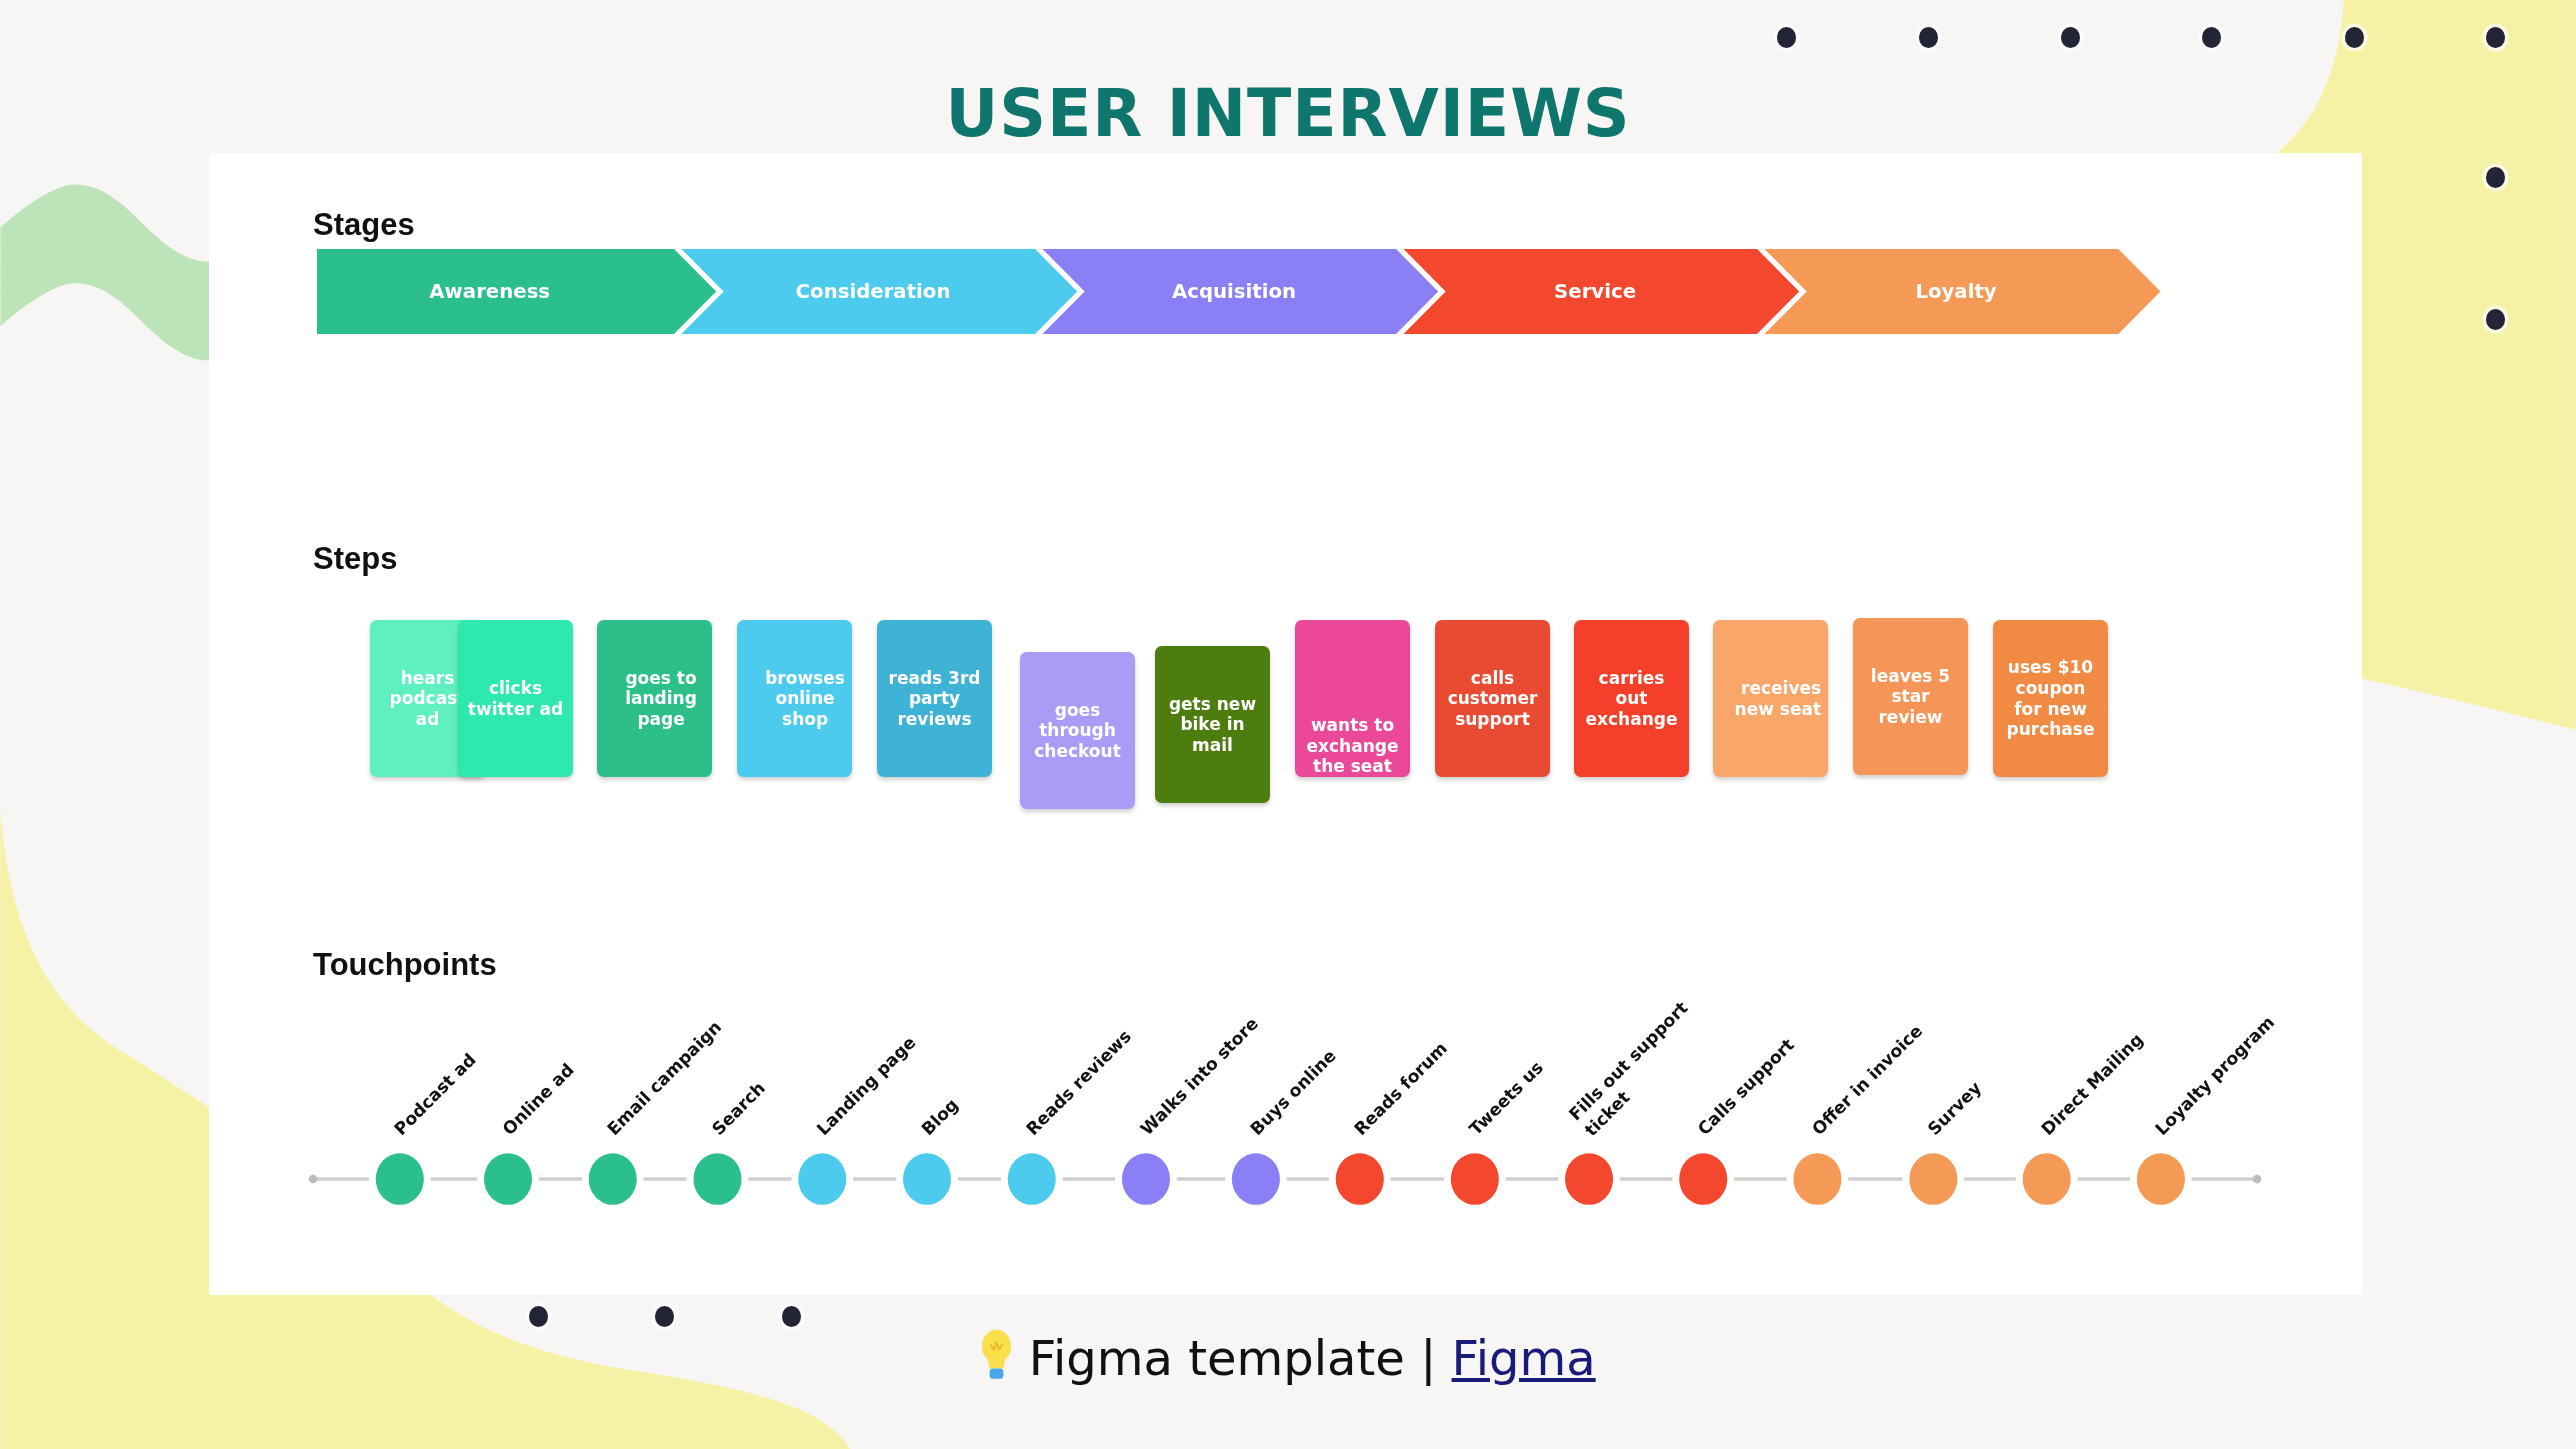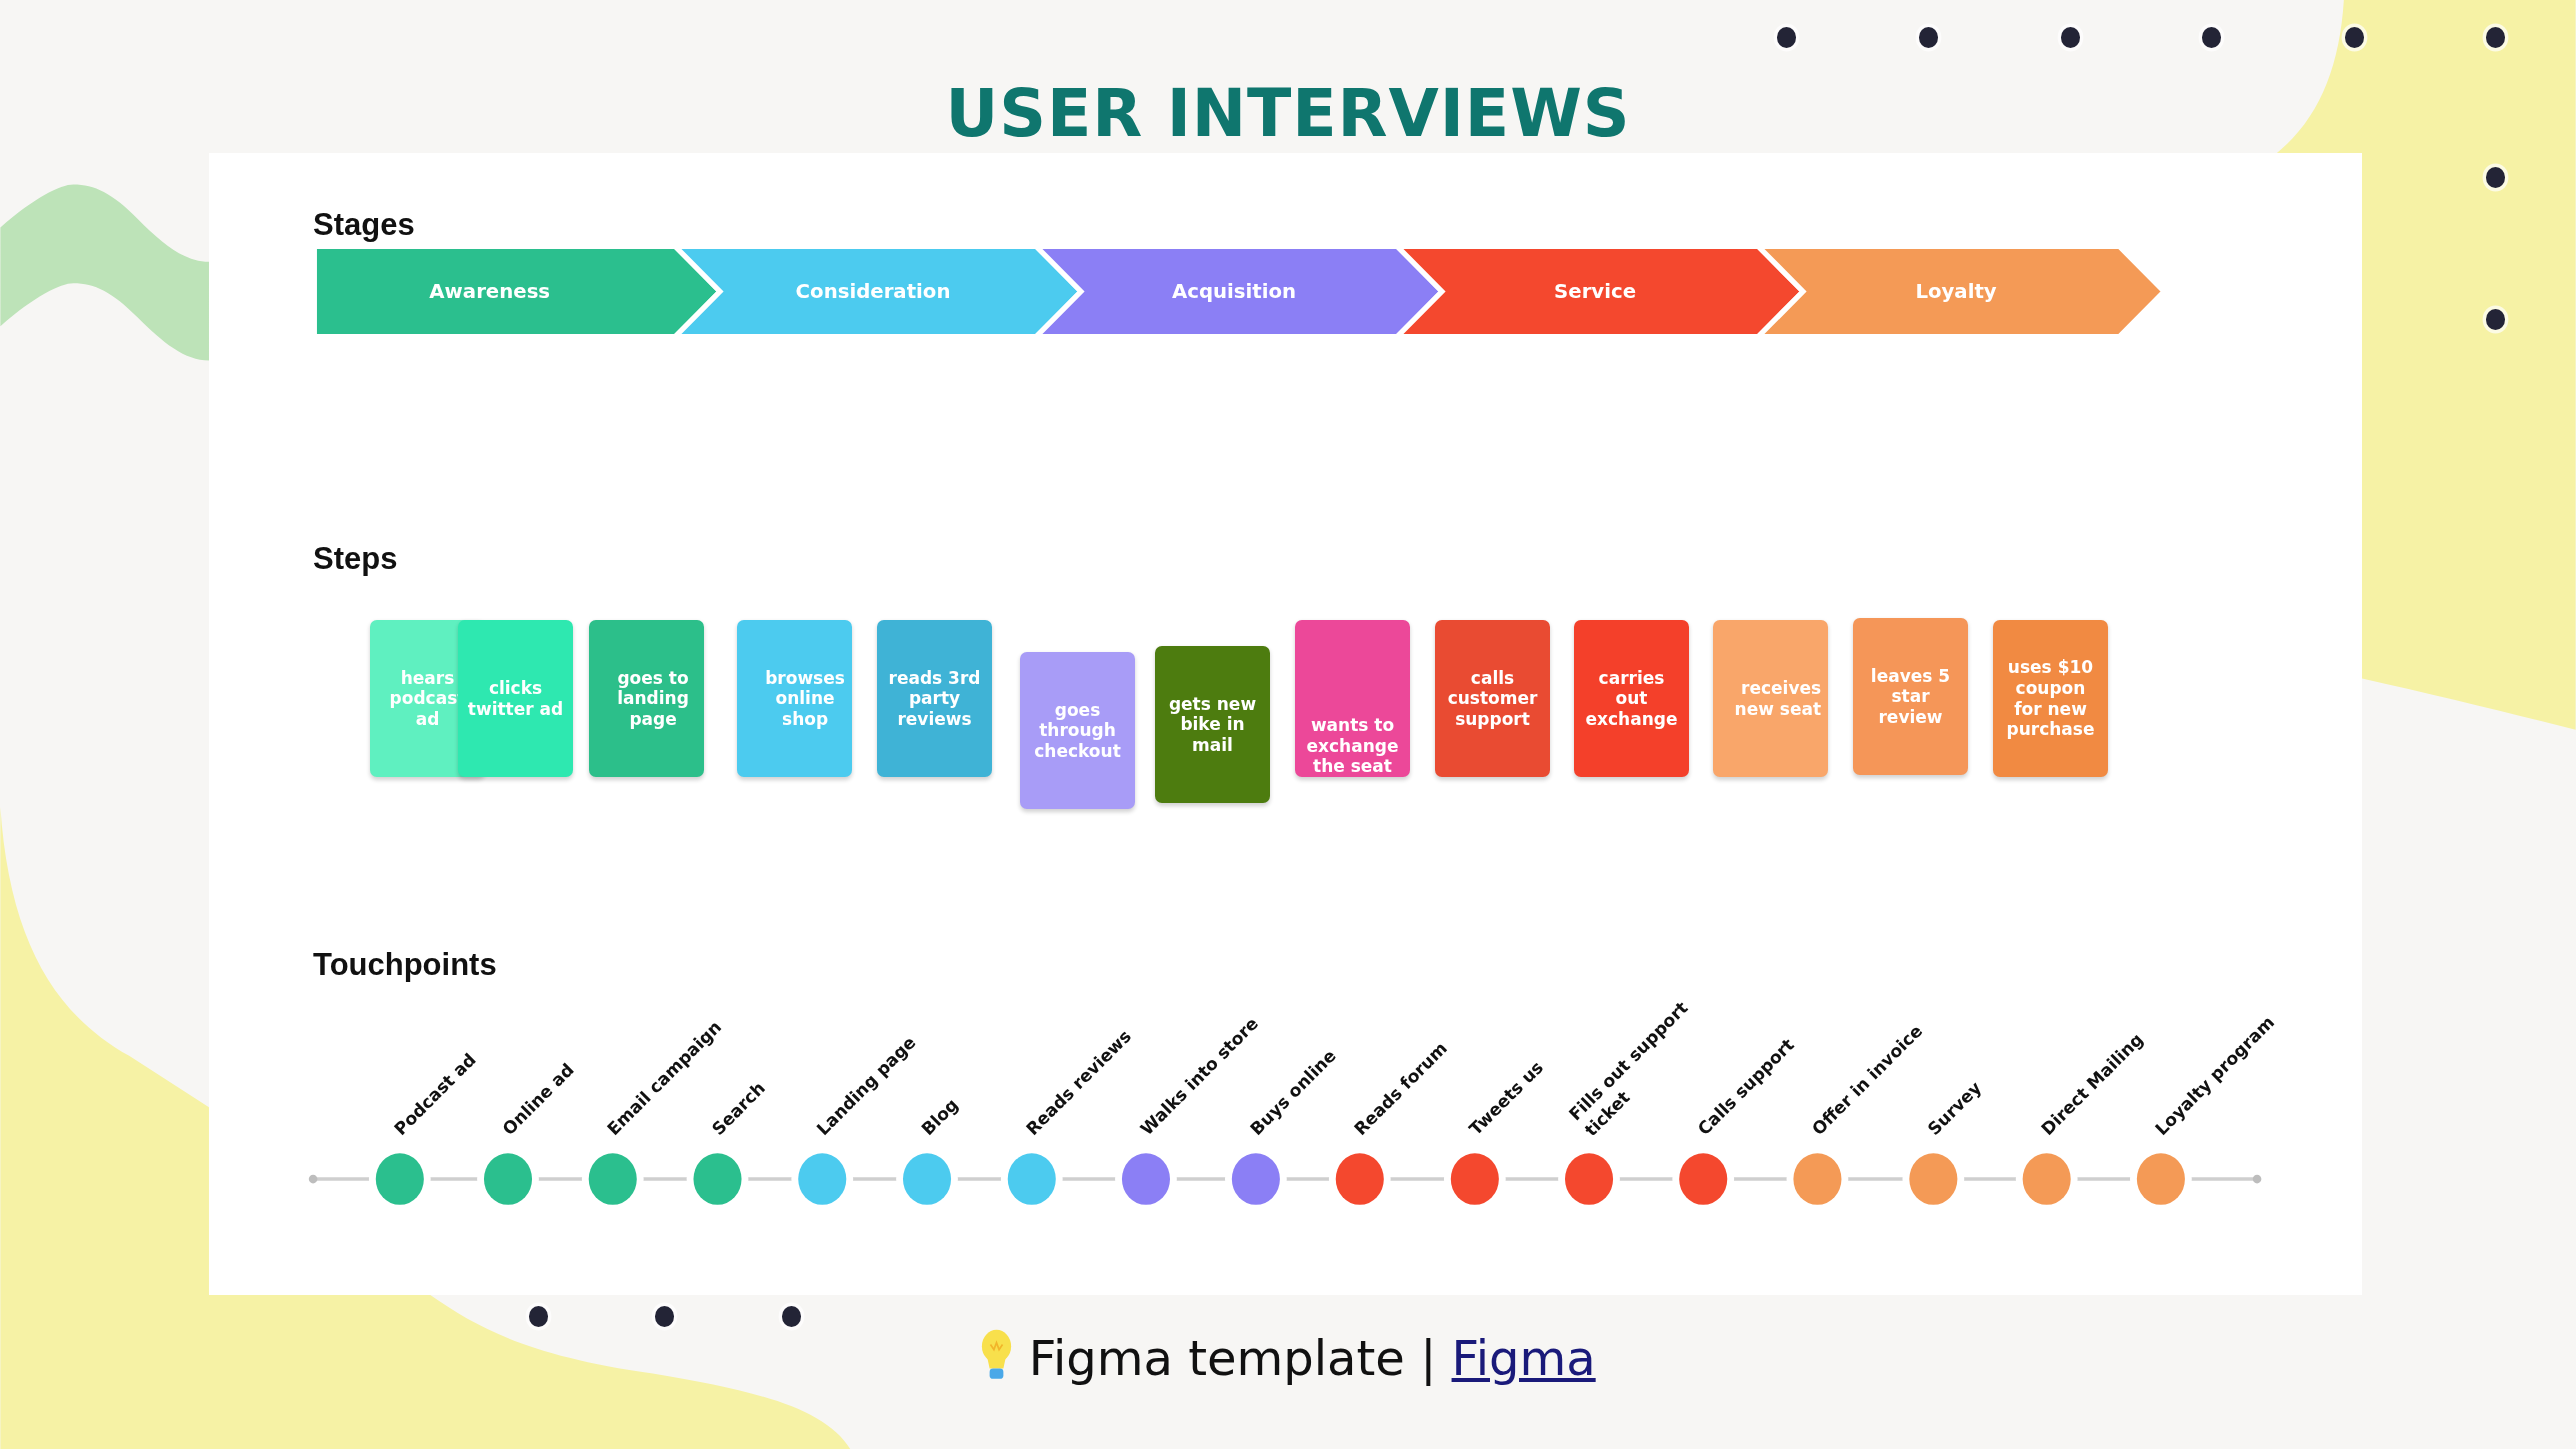--- a/index.html
+++ b/index.html
@@ -73,21 +73,21 @@
         <text x="2035.5" y="169.5" text-anchor="middle" fill="#ffffff" font-size="23" font-weight="700" font-family="&quot;DejaVu Sans&quot;, sans-serif">Loyalty</text>
       </g>
     </svg>
   <div id="steps-row">
       <div class="card" style="left: 123px; top: 467px; background: rgb(95, 240, 192); margin-left: 38px;">
         <span>hears podcast ad</span>
       </div>
       <div class="card" style="left: 249px; top: 467px; background: rgb(46, 232, 176);">
         <span>clicks twitter ad</span>
       </div>
-      <div class="card" style="left: 380px; top: 467px; background: rgb(44, 191, 138); padding-left: 20px;">
+      <div class="card" style="left: 388px; top: 467px; background: rgb(44, 191, 138); padding-left: 20px;">
         <span>goes to landing page</span>
       </div>
       <div class="card" style="left: 528px; top: 467px; background: rgb(76, 203, 239); padding-left: 28px;">
         <span>browses online shop</span>
       </div>
       <div class="card" style="left: 668px; top: 467px; background: rgb(63, 179, 214);">
         <span>reads 3rd party reviews</span>
       </div>
       <div class="card" style="left: 811px; top: 467px; background: rgb(168, 156, 247); margin-top: 32px;">
         <span>goes through checkout</span>

